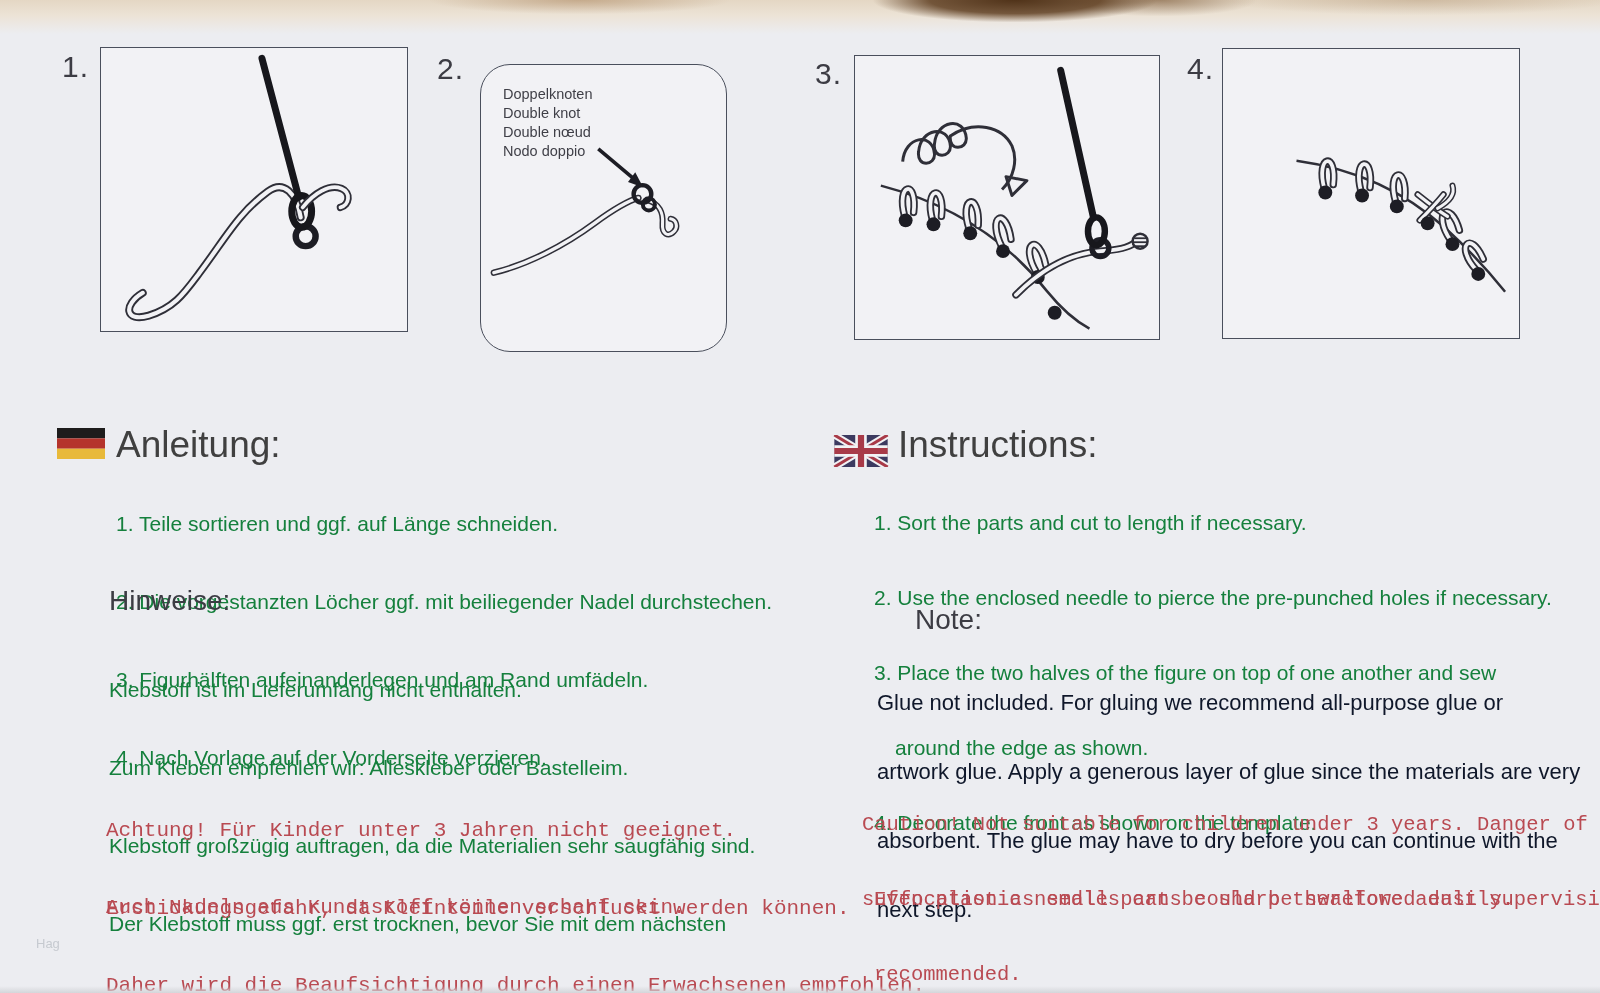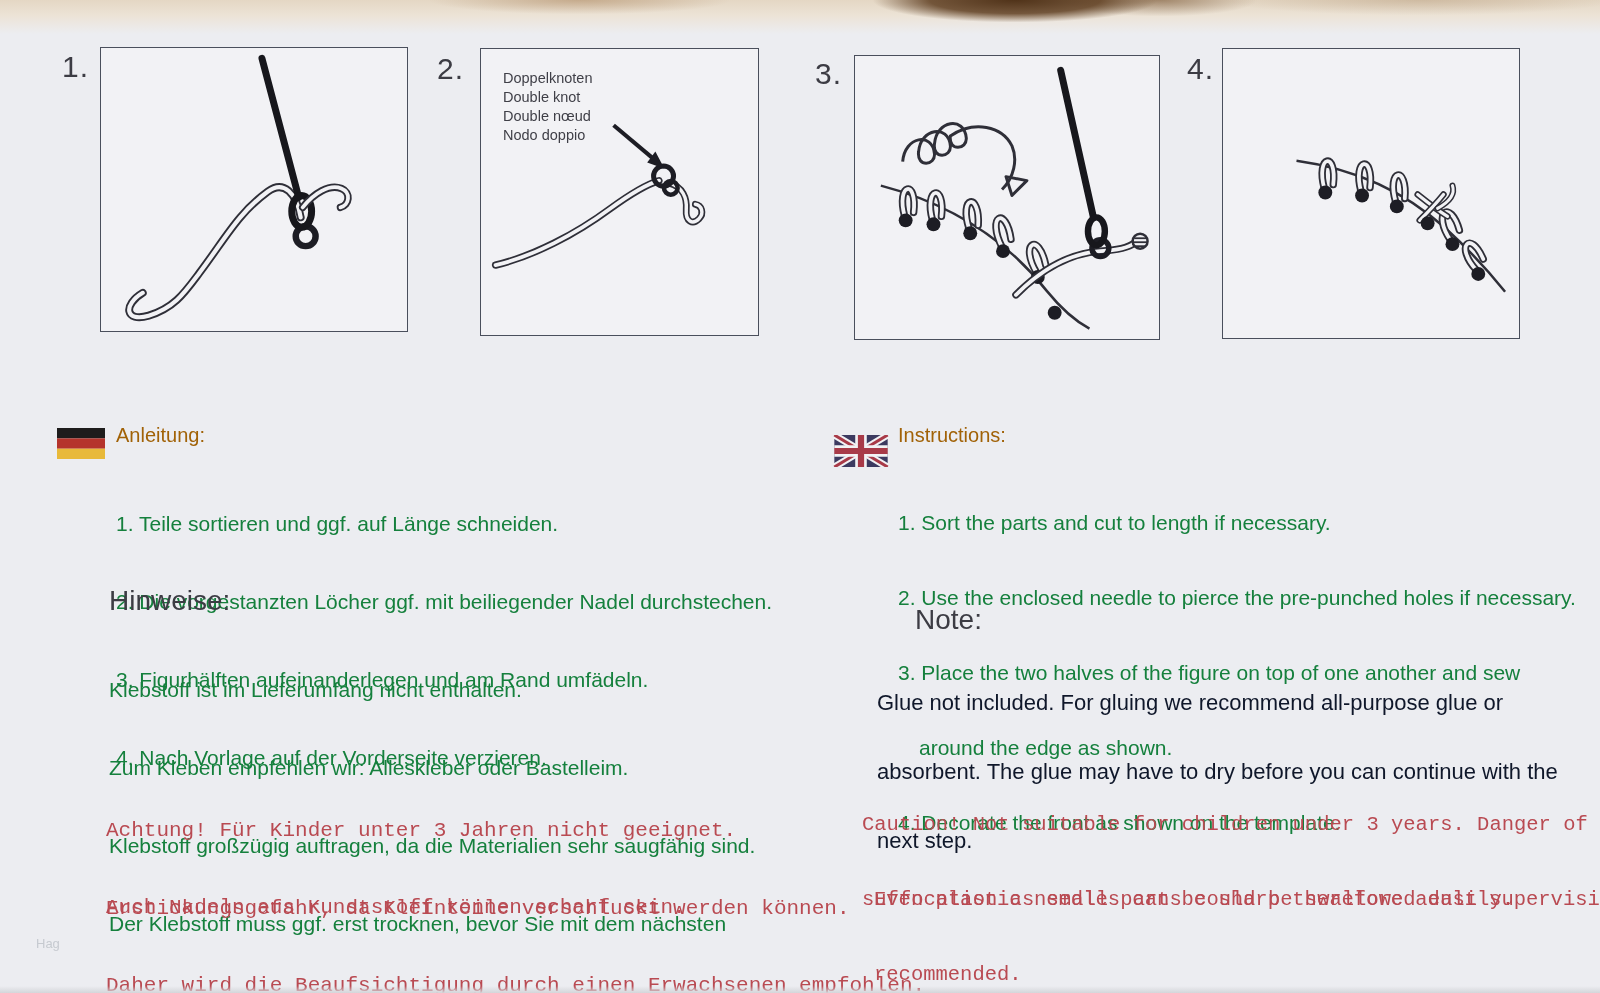--- a/index.html
+++ b/index.html
@@ -27,21 +27,21 @@
     position:absolute;font-size:30px;color:#3c3c44;letter-spacing:1px;
   }
   .panel{
     position:absolute;background:#f2f2f5;border:1.6px solid #4a4f5c;box-sizing:border-box;
   }
   .panel svg{display:block;width:100%;height:100%;}
   .p2-labels{
     position:absolute;left:22px;top:20px;font-size:14.5px;line-height:19px;color:#3f3f47;
   }
   .col-heading{
-    position:absolute;font-size:20px;color:#a16207;
+    position:absolute;font-size:37px;color:#404040;
   }
   .sub-heading{
     position:absolute;font-size:28px;color:#3c3c44;
   }
   .body-lines{position:absolute;font-size:21px;line-height:26px;color:#15803d;white-space:pre;}
   .body-lines.en{line-height:25px;}
   .note-lines{position:absolute;font-size:22px;line-height:23px;color:#0f172a;white-space:pre;}
   .red-lines{position:absolute;font-size:21px;line-height:26px;color:#b94a52;white-space:pre;font-family:Liberation Mono, monospace;}
   .red-lines.en{line-height:25px;font-size:20.5px;}
   .indent{padding-left:21px;}
@@ -72,21 +72,21 @@
       </g>
 
       <g>
         <path d="M 203 160 C 214 146 230 136 242 141 C 252 145 250 158 241 160" fill="none" stroke="#2f2f38" stroke-width="7.5" stroke-linecap="round"></path>
         <path d="M 203 160 C 214 146 230 136 242 141 C 252 145 250 158 241 160" fill="none" stroke="#f2f2f5" stroke-width="3.8" stroke-linecap="round"></path>
       </g>
     </svg>
   </div>
 
   <div class="panel-number" style="left:437px;top:52px;">2.</div>
-  <div class="panel" style="left:480px;top:48px;width:279px;height:288px;">
+  <div class="panel" style="left:480px;top:64px;width:247px;height:288px;border-radius:30px;">
     <svg viewBox="0 0 305 287">
 
       <g>
         <path d="M 16 224 C 58 214 104 190 142 162 C 164 146 182 135 196 131" fill="none" stroke="#2f2f38" stroke-width="8" stroke-linecap="round"></path>
         <path d="M 16 224 C 58 214 104 190 142 162 C 164 146 182 135 196 131" fill="none" stroke="#f2f2f5" stroke-width="4.2" stroke-linecap="round"></path>
         <path d="M 208 134 C 222 138 227 150 226 163 C 225 176 233 180 240 173 C 246 167 243 158 236 157" fill="none" stroke="#2f2f38" stroke-width="7.5" stroke-linecap="round"></path>
         <path d="M 208 134 C 222 138 227 150 226 163 C 225 176 233 180 240 173 C 246 167 243 158 236 157" fill="none" stroke="#f2f2f5" stroke-width="3.8" stroke-linecap="round"></path>
       </g>
 
       <g>
@@ -239,32 +239,33 @@
     <line x1="60" y1="0" x2="0" y2="36" stroke="#f2f2f4" stroke-width="8"></line>
     <line x1="0" y1="0" x2="60" y2="36" stroke="#a83a48" stroke-width="3.4"></line>
     <line x1="60" y1="0" x2="0" y2="36" stroke="#a83a48" stroke-width="3.4"></line>
     <line x1="30" y1="0" x2="30" y2="36" stroke="#f2f2f4" stroke-width="13"></line>
     <line x1="0" y1="18" x2="60" y2="18" stroke="#f2f2f4" stroke-width="13"></line>
     <line x1="30" y1="0" x2="30" y2="36" stroke="#a83a48" stroke-width="7"></line>
     <line x1="0" y1="18" x2="60" y2="18" stroke="#a83a48" stroke-width="7"></line>
   </svg>
   <div class="col-heading" style="left:898px;top:424px;">Instructions:</div>
 
-  <div class="body-lines en" style="left:874px;top:460px;margin-left:24px;">
+  <div class="body-lines en" style="left:874px;top:460px;">
     <div>1. Sort the parts and cut to length if necessary.</div>
     <div>2. Use the enclosed needle to pierce the pre-punched holes if necessary.</div>
     <div>3. Place the two halves of the figure on top of one another and sew</div>
     <div class="indent">around the edge as shown.</div>
     <div>4. Decorate the front as shown on the template.</div>
   </div>
 
   <div class="sub-heading" style="left:915px;top:604px;">Note:</div>
 
   <div class="note-lines" style="left:877px;top:645px;">
     <div>Glue not included. For gluing we recommend all-purpose glue or</div>
+    <div>artwork glue. Apply a generous layer of glue since the materials are very</div>
     <div>absorbent. The glue may have to dry before you can continue with the</div>
     <div>next step.</div>
   </div>
 
   <div class="red-lines en" style="left:862px;top:762px;">
     <div>Caution! Not suitable for children under 3 years. Danger of</div>
     <div>suffocation as small parts could be swallowed easily.</div>
   </div>
 
   <div class="red-lines en" style="left:874px;top:837px;">

